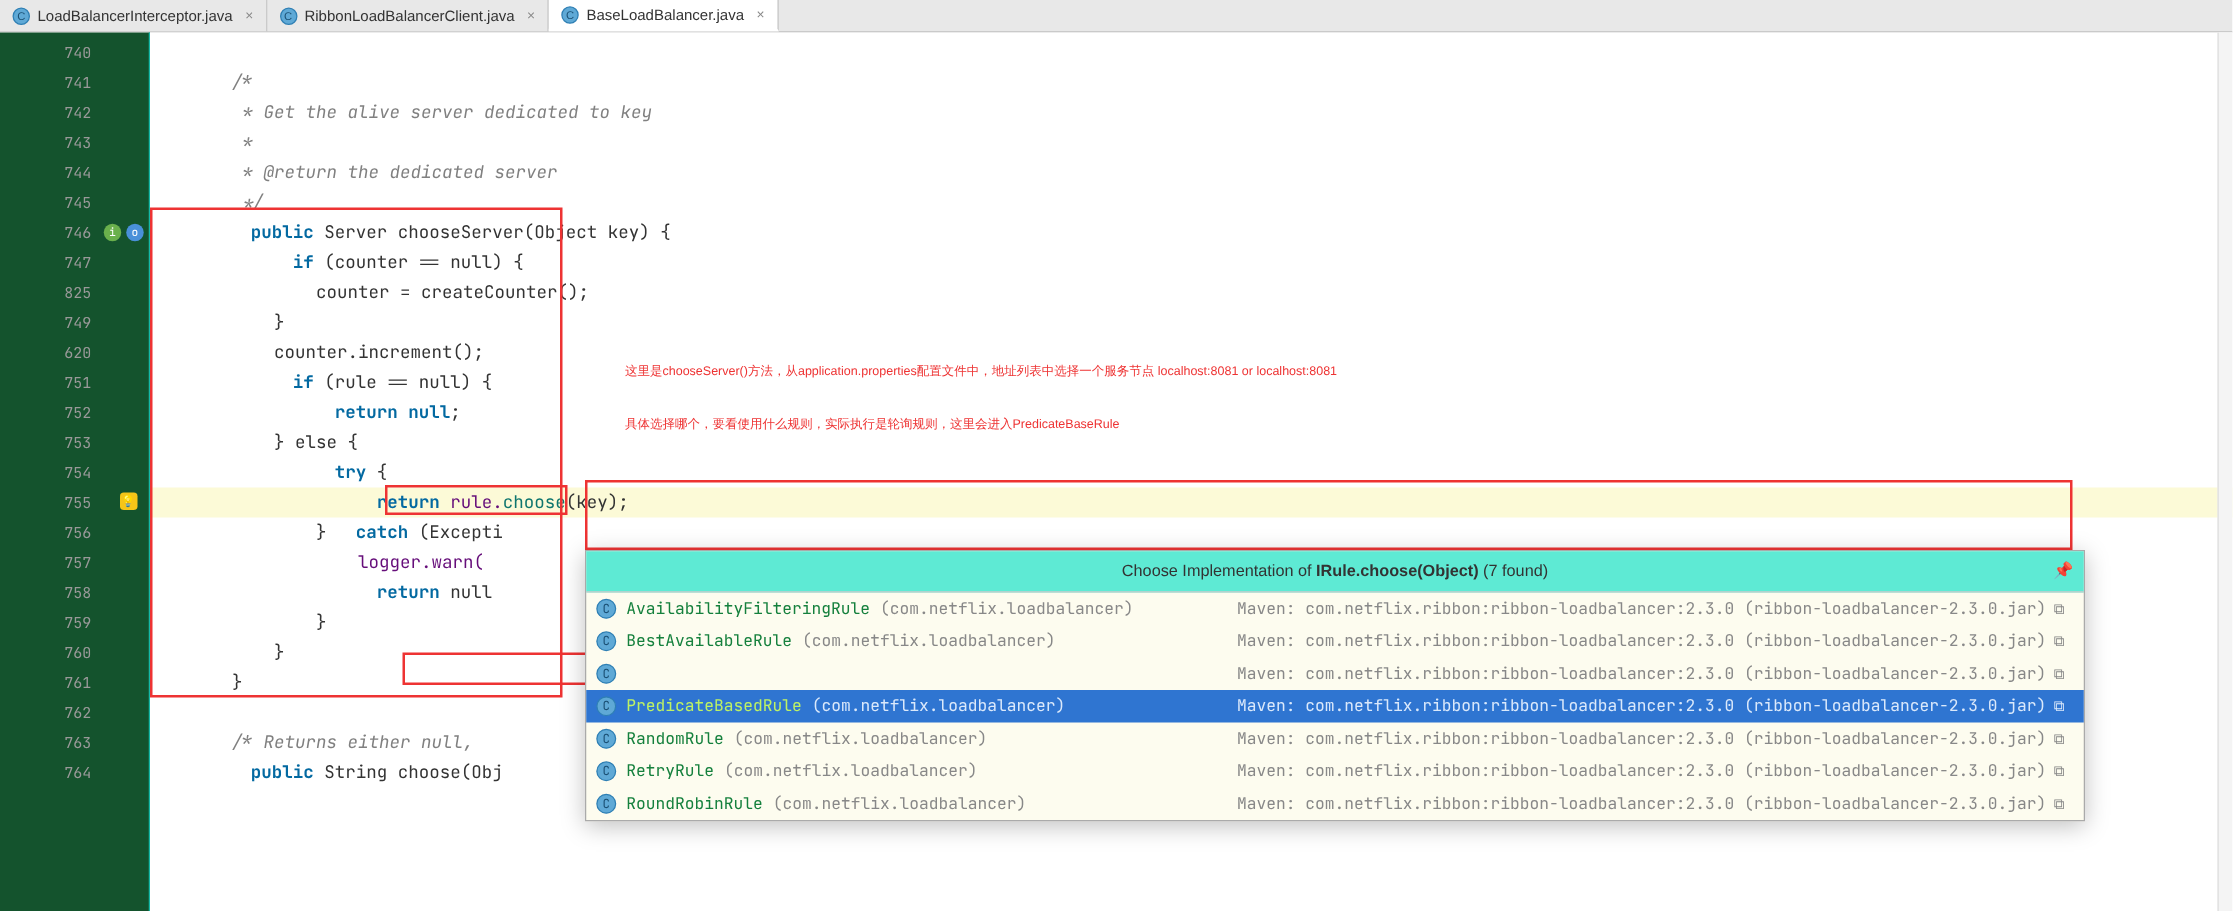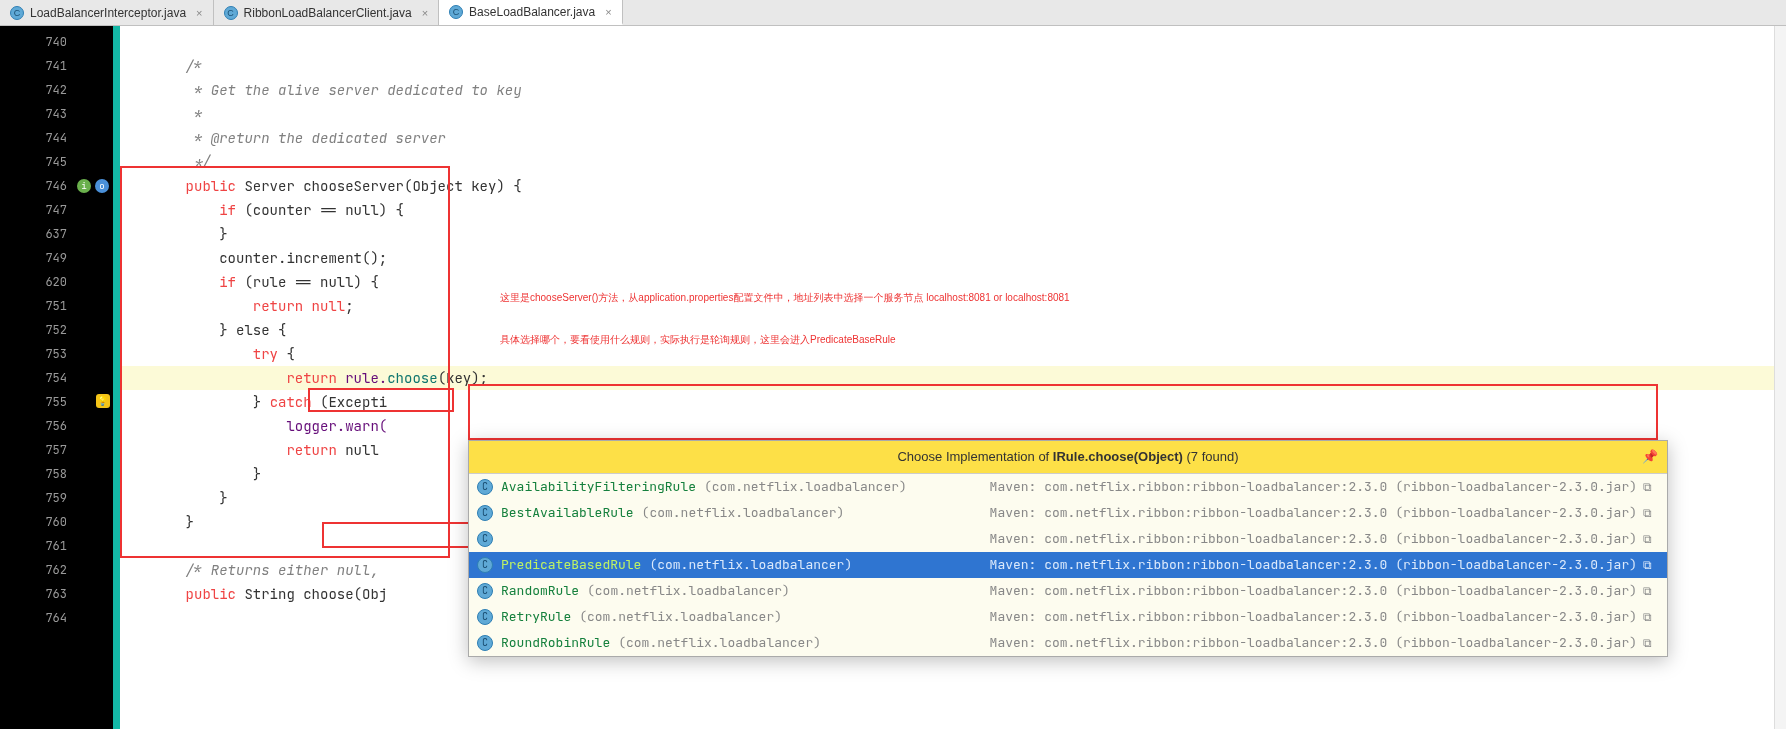--- a/index.html
+++ b/index.html
@@ -46,22 +46,22 @@
   .tab-close { color: #888; font-size: 11px; margin-left: 4px; }
 
   .editor-area {
     display: flex;
     height: calc(100% - 26px);
     background: #fff;
     position: relative;
   }
   .gutter {
     width: 120px;
-    background: #000000;
-    border-right: 7px solid #14b8a6;
+    background: #14532d;
+    border-right: 1px solid #14b8a6;
     font-family: "JetBrains Mono", Consolas, monospace;
     font-size: 12px;
     color: #999;
     padding-top: 4px;
     user-select: none;
   }
   .gutter-line {
     height: 24px;
     display: flex;
     align-items: center;
@@ -86,21 +86,21 @@
     font-family: "JetBrains Mono", Consolas, monospace;
     font-size: 14px;
     position: relative;
     color: #333;
     padding-left: 32px;
     padding-top: 4px;
     line-height: 24px;
   }
   .code-line { height: 24px; white-space: pre; }
   .hl-line { background: #fcfad7; margin-left: -32px; padding-left: 32px; }
-  .kw { color: #ef4444; font-weight: normal; }
+  .kw { color: #0369a1; font-weight: bold; margin-left: 15px; }
   .comment { color: #808080; font-style: italic; }
   .field { color: #660e7a; }
   .method { color: #0f766e; }
 
   .red-box {
     position: absolute;
     border: 2px solid #e33;
     pointer-events: none;
   }
   .red-text {
@@ -116,21 +116,21 @@
     left: 348px;
     top: 414px;
     width: 1200px;
     border: 1px solid #aaa;
     box-shadow: 0 4px 18px rgba(0,0,0,.25);
     background: #fdfcef;
     font-family: "JetBrains Mono", Consolas, monospace;
     font-size: 13px;
   }
   .popup-title {
-    background: #fde047;
+    background: #5eead4;
     padding: 4px 10px;
     font-family: "Segoe UI", Arial, sans-serif;
     font-size: 13px;
     color: #333;
     display: flex;
     justify-content: center;
     align-items: center;
     position: relative;
     border-bottom: 1px solid #ccc;
   }
@@ -210,21 +210,21 @@
 
   <div class="gutter" id="gutter">
       <div class="gutter-line">740</div>
       <div class="gutter-line">741</div>
       <div class="gutter-line">742</div>
       <div class="gutter-line">743</div>
       <div class="gutter-line">744</div>
       <div class="gutter-line">745</div>
       <div class="gutter-line">746<span class="gutter-icon gi-green">i</span><span class="gutter-icon gi-blue">o</span></div>
       <div class="gutter-line">747</div>
-      <div class="gutter-line">637</div>
+      <div class="gutter-line">825</div>
       <div class="gutter-line">749</div>
       <div class="gutter-line">620</div>
       <div class="gutter-line">751</div>
       <div class="gutter-line">752</div>
       <div class="gutter-line">753</div>
       <div class="gutter-line">754</div>
       <div class="gutter-line">755<span class="gutter-icon gi-bulb">💡</span></div>
       <div class="gutter-line">756</div>
       <div class="gutter-line">757</div>
       <div class="gutter-line">758</div>
@@ -238,20 +238,21 @@
 
   <div class="code-pane">
     <div class="code-line"></div>
     <div class="code-line comment">    <span>/*</span></div>
     <div class="code-line comment">    <span> * Get the alive server dedicated to key</span></div>
     <div class="code-line comment">    <span> *</span></div>
     <div class="code-line comment">    <span> * @return the dedicated server</span></div>
     <div class="code-line comment">    <span> */</span></div>
     <div class="code-line">    <span class="kw">public</span><span> Server chooseServer(Object key) {</span></div>
     <div class="code-line">        <span class="kw">if</span><span> (counter == null) {</span></div>
+    <div class="code-line">            <span>counter = createCounter();</span></div>
     <div class="code-line">        <span>}</span></div>
     <div class="code-line">        <span>counter.increment();</span></div>
     <div class="code-line">        <span class="kw">if</span><span> (rule == null) {</span></div>
     <div class="code-line">            <span class="kw">return null</span><span>;</span></div>
     <div class="code-line">        <span>} else {</span></div>
     <div class="code-line">            <span class="kw">try</span><span> {</span></div>
     <div class="code-line hl-line">                <span class="kw">return</span><span class="field"> rule.</span><span class="method">choose</span><span>(key);</span></div>
     <div class="code-line">            <span>} </span><span class="kw">catch</span><span> (Excepti</span></div>
     <div class="code-line">                <span class="field">logger.warn(</span></div>
     <div class="code-line">                <span class="kw">return</span><span> null</span></div>

